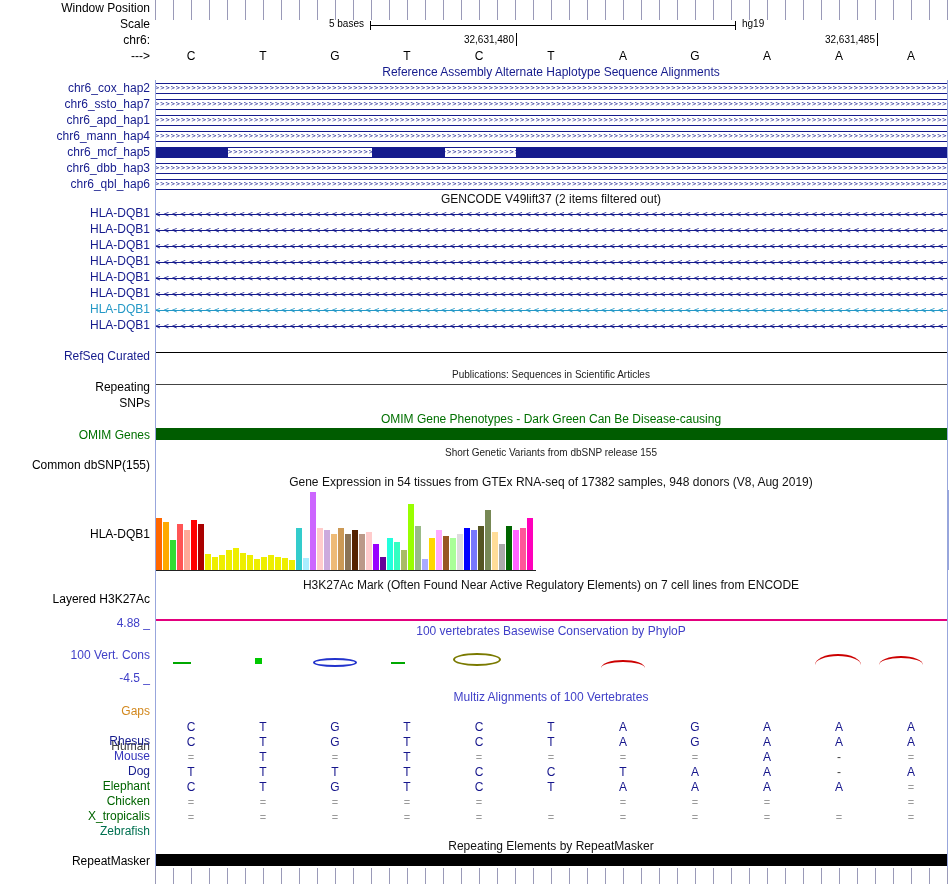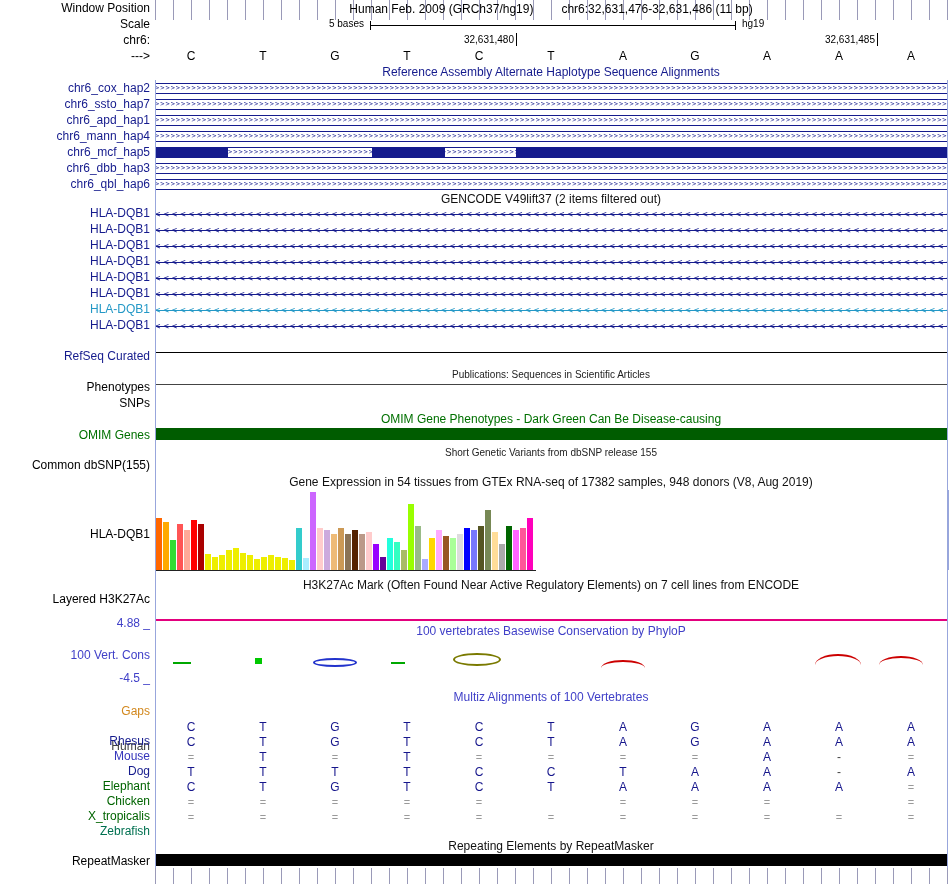--- a/index.html
+++ b/index.html
@@ -90,24 +90,20 @@
       <div class="tick" style="left: 684px;"></div>
       <div class="tick" style="left: 702px;"></div>
       <div class="tick" style="left: 720px;"></div>
       <div class="tick" style="left: 738px;"></div>
       <div class="tick" style="left: 756px;"></div>
       <div class="tick" style="left: 774px;"></div>
       <div class="tick" style="left: 792px;"></div>
     </div>
 
   <div class="lbl" style="top:2px">Window Position</div>
-  <div class="hdr" style="top:2px">
-    <span>Human Feb. 2009 (GRCh37/hg19)</span>
-    <span>chr6:32,631,476-32,631,486 (11 bp)</span>
-  </div>
 
   <div class="lbl" style="top:18px">Scale</div>
   <div class="txt" style="left:264px;top:18px;width:100px;text-align:right">5 bases</div>
   <div class="sline"></div>
   <div class="stick" style="left:370px"></div>
   <div class="stick" style="left:735px"></div>
   <div class="txt" style="left:742px;top:18px">hg19</div>
 
   <div class="lbl" style="top:34px">chr6:</div>
   <div class="txt" style="left:380px;top:34px;width:134px;text-align:right">32,631,480</div>
@@ -180,21 +176,21 @@
         <div class="gene-line" style="background: rgb(21, 27, 141);"></div>
         <div class="gene-chev" style="color: rgb(21, 27, 141);">&lt;&lt;&lt;&lt;&lt;&lt;&lt;&lt;&lt;&lt;&lt;&lt;&lt;&lt;&lt;&lt;&lt;&lt;&lt;&lt;&lt;&lt;&lt;&lt;&lt;&lt;&lt;&lt;&lt;&lt;&lt;&lt;&lt;&lt;&lt;&lt;&lt;&lt;&lt;&lt;&lt;&lt;&lt;&lt;&lt;&lt;&lt;&lt;&lt;&lt;&lt;&lt;&lt;&lt;&lt;&lt;&lt;&lt;&lt;&lt;&lt;&lt;&lt;&lt;&lt;&lt;&lt;&lt;&lt;&lt;&lt;&lt;&lt;&lt;&lt;&lt;&lt;&lt;&lt;&lt;&lt;&lt;&lt;&lt;&lt;&lt;&lt;&lt;&lt;&lt;&lt;&lt;&lt;&lt;&lt;&lt;&lt;&lt;&lt;&lt;&lt;&lt;&lt;&lt;&lt;&lt;&lt;&lt;&lt;&lt;&lt;&lt;&lt;&lt;&lt;&lt;&lt;&lt;&lt;&lt;&lt;&lt;&lt;&lt;&lt;&lt;&lt;&lt;&lt;&lt;&lt;&lt;&lt;&lt;&lt;&lt;&lt;&lt;&lt;&lt;&lt;&lt;&lt;&lt;&lt;&lt;&lt;&lt;&lt;&lt;&lt;&lt;&lt;&lt;&lt;&lt;&lt;&lt;&lt;&lt;&lt;&lt;&lt;&lt;&lt;&lt;&lt;&lt;&lt;&lt;&lt;&lt;&lt;&lt;&lt;&lt;&lt;&lt;&lt;&lt;</div>
       </div>
     </div>
 
   <div class="hline" style="top:352px;background:#000"></div>
   <div class="lbl navy" style="top:350px">RefSeq Curated</div>
 
   <div class="ttl sm" style="top:368px">Publications: Sequences in Scientific Articles</div>
   <div class="hline" style="top:384px;background:#444"></div>
-  <div class="lbl" style="top:381px">Phenotypes</div>
+  <div class="lbl" style="top:381px">Repeating</div>
   <div class="lbl" style="top:397px">SNPs</div>
 
   <div class="ttl green" style="top:413px">OMIM Gene Phenotypes - Dark Green Can Be Disease-causing</div>
   <div class="bar" style="top: 428px; background: rgb(0, 92, 0);"></div>
   <div class="lbl green" style="top:429px">OMIM Genes</div>
 
   <div class="ttl sm" style="top:446px">Short Genetic Variants from dbSNP release 155</div>
   <div class="lbl" style="top:459px">Common dbSNP(155)</div>
 
   <div class="ttl dark" style="top:476px">Gene Expression in 54 tissues from GTEx RNA-seq of 17382 samples, 948 donors (V8, Aug 2019)</div>

